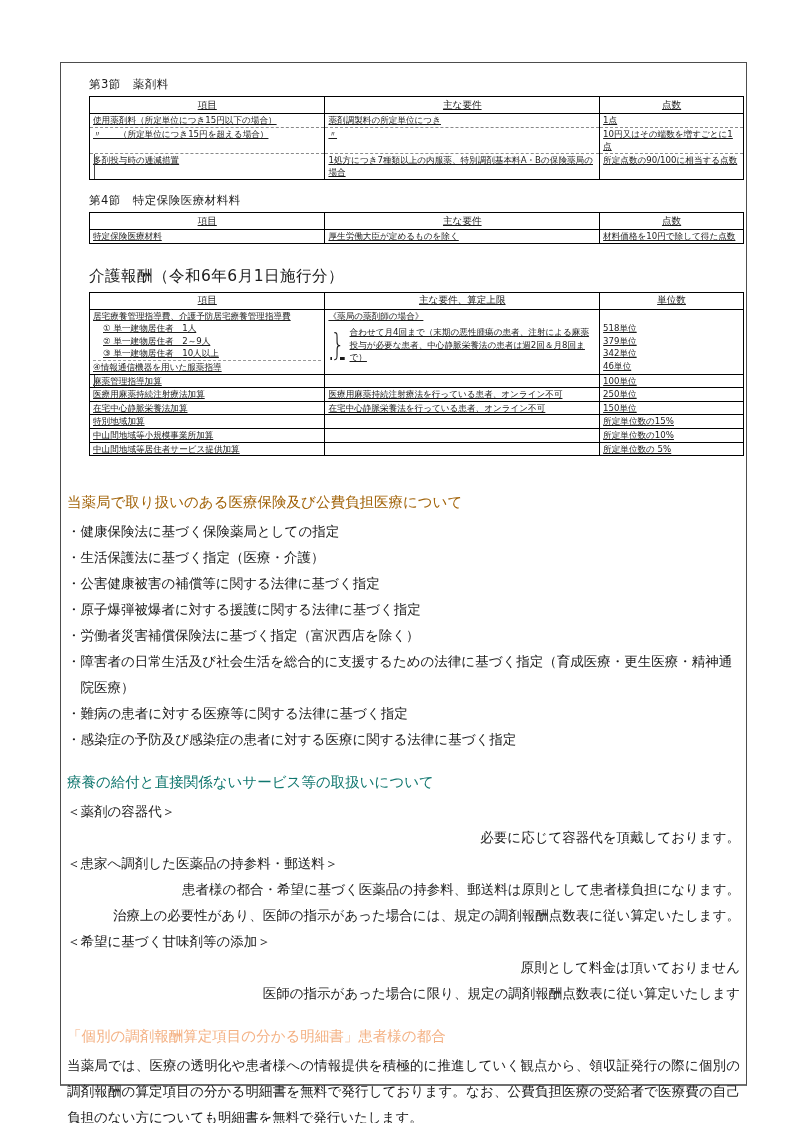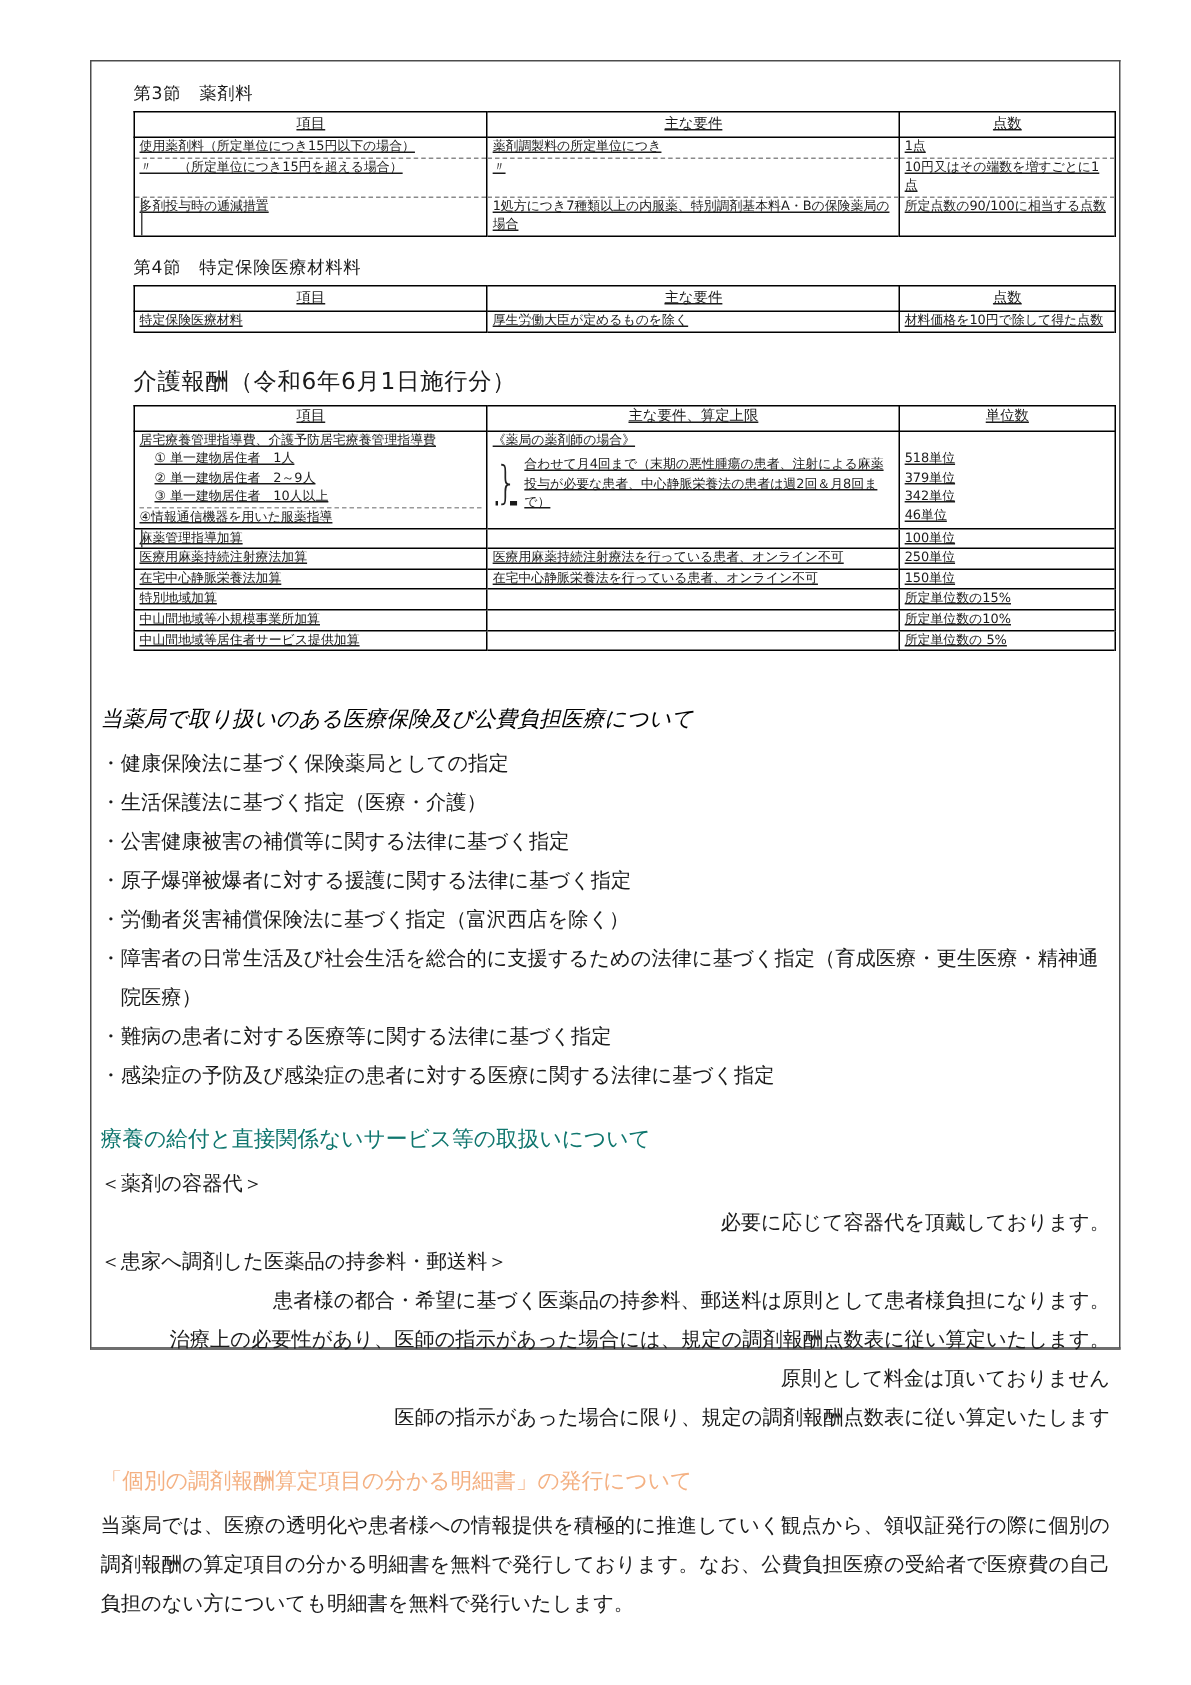--- a/index.html
+++ b/index.html
@@ -2,21 +2,21 @@
 <html lang="ja"><head>
 <meta charset="utf-8">
 <style>
   html,body{margin:0;padding:0;background:#ffffff;}
   body{
     width:794px;height:1123px;position:relative;
     font-family:"DejaVu Sans","Liberation Sans",sans-serif;
     color:#1a1a1a;-webkit-font-smoothing:antialiased;
   }
   .page-frame{
-    position:absolute;left:60px;top:40px;width:687px;height:860px;
+    position:absolute;left:60px;top:62px;width:687px;height:1024px;
     border:1px solid #4d4d4d;border-bottom:2px solid #6e6e6e;background:#fff;
     padding:6px 0 0 0;box-sizing:border-box;
   }
   .content{padding:0 6px;}
 
   
   .sec-title{font-size:11.5px;margin:8px 0 4px 22px;letter-spacing:.5px;}
   .big-title{font-size:15.5px;margin:22px 0 5px 22px;letter-spacing:.5px;}
   table.fee{
     border-collapse:collapse;margin-left:22px;width:655px;
@@ -178,45 +178,46 @@
       </tr>
       <tr class="solid">
         <td>中山間地域等居住者サービス提供加算</td>
         <td></td>
         <td class="num">所定単位数の 5%</td>
       </tr>
     </tbody>
       </table>
 
     <div class="block-gap-lg">
-      <div class="h-orange accent" style="color: #000000; font-style: italic;">当薬局で取り扱いのある医療保険及び公費負担医療について</div>
+      <div class="h-orange accent" style="color: #a16207;">当薬局で取り扱いのある医療保険及び公費負担医療について</div>
       <div class="bullets">
         <div class="bullet">・健康保険法に基づく保険薬局としての指定</div>
         <div class="bullet">・生活保護法に基づく指定（医療・介護）</div>
         <div class="bullet">・公害健康被害の補償等に関する法律に基づく指定</div>
         <div class="bullet">・原子爆弾被爆者に対する援護に関する法律に基づく指定</div>
         <div class="bullet">・労働者災害補償保険法に基づく指定（富沢西店を除く）</div>
         <div class="bullet">・障害者の日常生活及び社会生活を総合的に支援するための法律に基づく指定（育成医療・更生医療・精神通院医療）</div>
         <div class="bullet">・難病の患者に対する医療等に関する法律に基づく指定</div>
         <div class="bullet">・感染症の予防及び感染症の患者に対する医療に関する法律に基づく指定</div>
       </div>
     </div>
 
     <div class="block-gap-md">
       <div class="h-orange accent" style="color: #0f766e; font-family: Liberation Serif, serif;">療養の給付と直接関係ないサービス等の取扱いについて</div>
       <div class="svc">
         <div class="svc-label">＜薬剤の容器代＞</div>
         <div class="svc-body">必要に応じて容器代を頂戴しております。</div>
         <div class="svc-label">＜患家へ調剤した医薬品の持参料・郵送料＞</div>
         <div class="svc-body">患者様の都合・希望に基づく医薬品の持参料、郵送料は原則として患者様負担になります。</div>
         <div class="svc-body">治療上の必要性があり、医師の指示があった場合には、規定の調剤報酬点数表に従い算定いたします。</div>
+        <div class="svc-label">＜希望に基づく甘味剤等の添加＞</div>
         <div class="svc-body">原則として料金は頂いておりません</div>
         <div class="svc-body">医師の指示があった場合に限り、規定の調剤報酬点数表に従い算定いたします</div>
       </div>
     </div>
 
     <div class="block-gap-md">
-      <div class="h-orange accent" style="color: rgb(244, 177, 131);">「個別の調剤報酬算定項目の分かる明細書」の発行について</div>
+      <div class="h-orange accent" style="color: rgb(244, 177, 131);">「個別の調剤報酬算定項目の分かる明細書」患者様の都合</div>
       <div class="para">当薬局では、医療の透明化や患者様への情報提供を積極的に推進していく観点から、領収証発行の際に個別の調剤報酬の算定項目の分かる明細書を無料で発行しております。なお、公費負担医療の受給者で医療費の自己負担のない方についても明細書を無料で発行いたします。</div>
     </div>
 
   </div>
 </div>
 
 </body></html>

